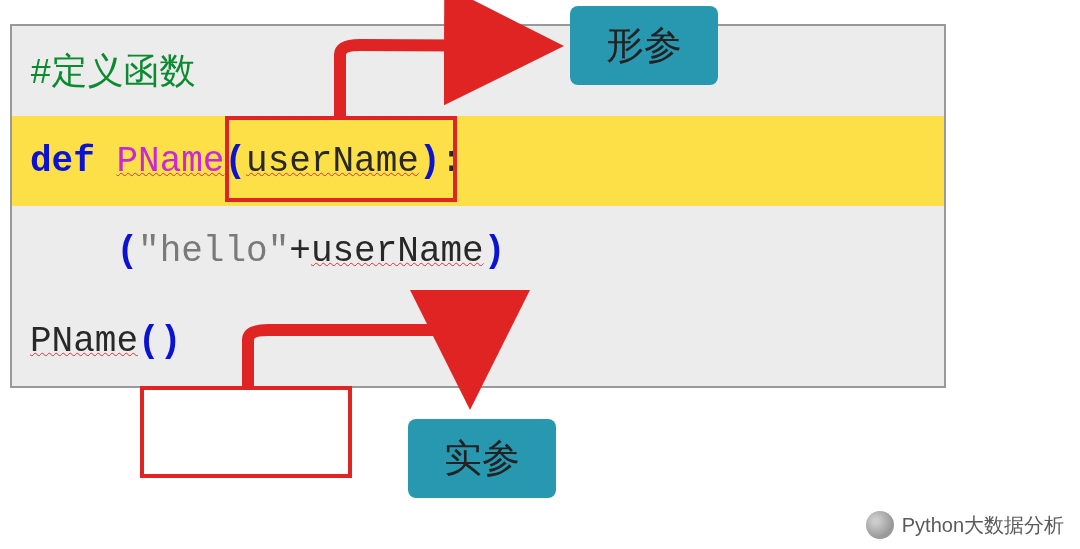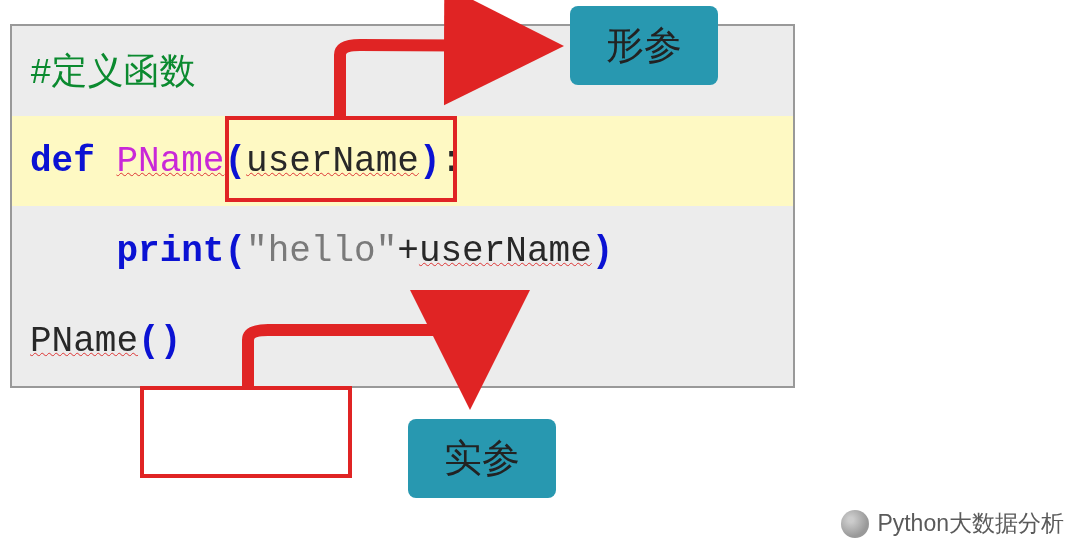--- a/index.html
+++ b/index.html
@@ -1,48 +1,48 @@
 <!DOCTYPE html>
 <html><head>
 <meta charset="utf-8">
 <style>
   * { box-sizing: border-box; margin: 0; padding: 0; }
   html, body { width: 1080px; height: 549px; background: #fff; font-family: "Courier New", Consolas, monospace; overflow: hidden; position: relative; }
-  .code-box { position: absolute; left: 10px; top: 24px; width: 785px; border: 2px solid #999; }
+  .code-box { position: absolute; left: 10px; top: 24px; width: 936px; border: 2px solid #999; }
   .row { height: 90px; display: flex; align-items: center; padding-left: 18px; font-size: 36px; white-space: pre; }
-  .row.gray { background: #fef9c3; }
+  .row.gray { background: #fde047; }
   .row.light { background: #ececec; }
   .kw-def { color: #0b12d3; font-weight: bold; }
   .fn-name { color: #c928d8; text-decoration: underline wavy #d33 1px; }
   .paren { color: #0b12d3; font-weight: bold; }
   .param { color: #282828; text-decoration: underline wavy #d33 1px; }
   .colon { color: #282828; }
   .kw-print { color: #0b12d3; font-weight: bold; }
   .str { color: #7a7a7a; }
   .plus { color: #282828; }
   .comment { color: #0b8a2f; }
   .call-name { color: #282828; text-decoration: underline wavy #d33 1px; }
   .box-red { position: absolute; border: 4px solid #e02424; pointer-events: none; }
   .label { position: absolute; background: #2898b0; color: #222; font-size: 38px; font-weight: 500; padding: 14px 36px; border-radius: 8px; font-family: "Microsoft YaHei","PingFang SC",sans-serif; }
-  .watermark { position: absolute; right: 16px; bottom: 10px; display: flex; align-items: center; gap: 8px; color: #5a5a5a; font-family: "Microsoft YaHei","PingFang SC",sans-serif; font-size: 23px; }
+  .watermark { position: absolute; right: 16px; bottom: 10px; display: flex; align-items: center; gap: 8px; color: #5a5a5a; font-family: "Microsoft YaHei","PingFang SC",sans-serif; font-size: 20px; }
   .wm-icon { width: 28px; height: 28px; border-radius: 50%; background: radial-gradient(circle at 35% 35%, #ccc 10%, #999 65%); display: inline-block; }
   svg.arrows { position: absolute; left: 0; top: 0; width: 1080px; height: 549px; pointer-events: none; }
 </style>
 </head>
 <body>
 
 <div class="code-box">
   <div class="row light">
     <span class="comment">#定义函数</span>
   </div>
   <div class="row gray">
     <span class="kw-def">def</span><span> </span><span class="fn-name">PName</span><span class="paren">(</span><span class="param">userName</span><span class="paren">)</span><span class="colon">:</span>
   </div>
   <div class="row light">
-    <span>    </span><span class="kw-print">print</span><span class="paren">(</span><span class="str">"hello"</span><span class="plus">+</span><span class="param">userName</span><span class="paren">)</span>
+    <span>    </span><span class="paren">(</span><span class="str">"hello"</span><span class="plus">+</span><span class="param">userName</span><span class="paren">)</span>
   </div>
   <div class="row light">
     <span class="call-name">PName</span><span class="paren">(</span><span class="paren">)</span>
   </div>
 </div>
 
 <div class="box-red" style="left:225px; top:116px; width:232px; height:86px;"></div>
 <div class="box-red" style="left:140px; top:386px; width:212px; height:92px;"></div>
 
 <div class="label" style="left:570px; top:6px;">形参</div>

